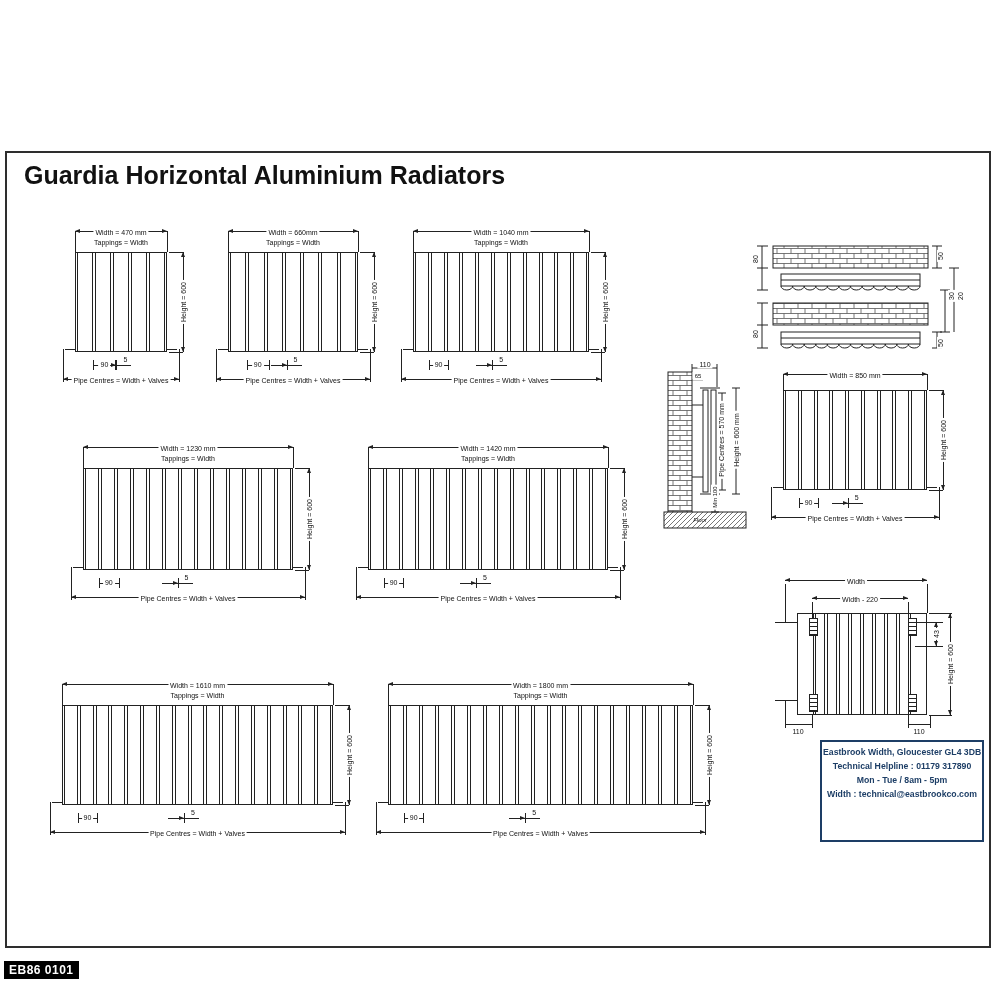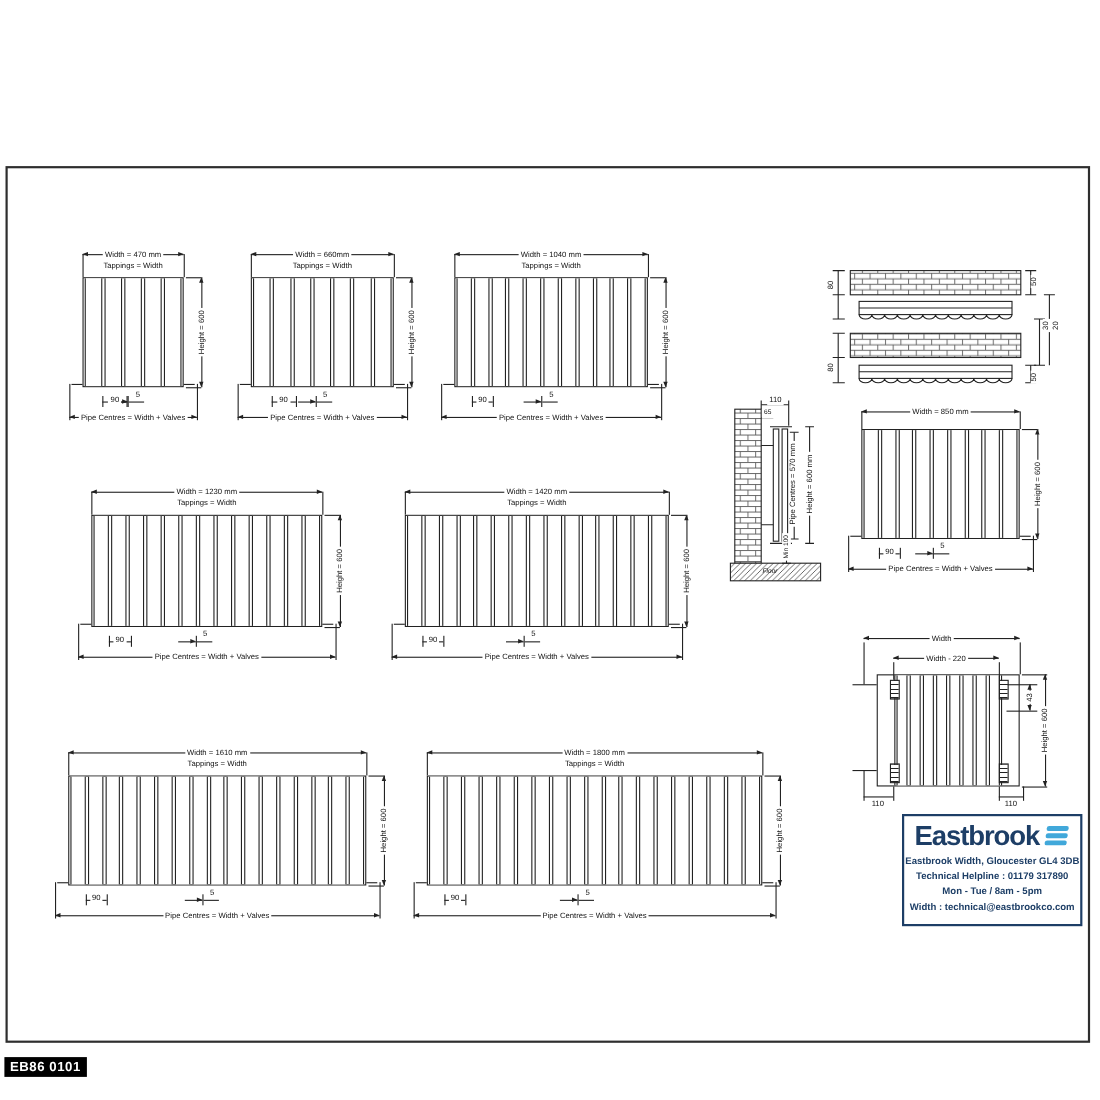--- a/index.html
+++ b/index.html
@@ -40,20 +40,21 @@
     <pattern id="hatch" width="5" height="5" patternUnits="userSpaceOnUse">
       <rect width="5" height="5" fill="#fff"></rect>
       <line x1="0" y1="5" x2="5" y2="0" stroke="#555" stroke-width="0.8"></line>
     </pattern>
   </defs>
 </svg>
 
 <div class="frame"></div>
 
 <div class="titleblock">
+  <h1>Guardia Horizontal Aluminium Radiators</h1>
 </div>
 
 <svg class="draw" style="left:745px;top:238px" width="246" height="125">
   <rect x="28" y="8" width="155" height="22" fill="url(#brick)" stroke="#222"></rect>
   <rect x="36" y="36" width="139" height="12" fill="#fff" stroke="#222"></rect>
   <line x1="36" y1="42" x2="175" y2="42"></line>
   <g id="scA">
       <path d="M36.0,48 a5.8,4 0 0 0 11.6,0 M47.6,48 a5.8,4 0 0 0 11.6,0 M59.2,48 a5.8,4 0 0 0 11.6,0 M70.8,48 a5.8,4 0 0 0 11.6,0 M82.3,48 a5.8,4 0 0 0 11.6,0 M93.9,48 a5.8,4 0 0 0 11.6,0 M105.5,48 a5.8,4 0 0 0 11.6,0 M117.1,48 a5.8,4 0 0 0 11.6,0 M128.7,48 a5.8,4 0 0 0 11.6,0 M140.3,48 a5.8,4 0 0 0 11.6,0 M151.8,48 a5.8,4 0 0 0 11.6,0 M163.4,48 a5.8,4 0 0 0 11.6,0 "></path>
     </g>
   <rect x="28" y="65" width="155" height="22" fill="url(#brick)" stroke="#222"></rect>
@@ -537,29 +538,19 @@
       <div class="ln" style="left: 785px; top: 724px; width: 27px; height: 1px;"></div>
       <div class="lab" style="left: 798px; top: 731px;">110</div>
       <div class="ln" style="left: 908px; top: 715px; width: 1px; height: 13px;"></div>
       <div class="ln" style="left: 930px; top: 715px; width: 1px; height: 13px;"></div>
       <div class="ln" style="left: 908px; top: 724px; width: 22px; height: 1px;"></div>
       <div class="lab" style="left: 919px; top: 731px;">110</div>
     </div>
   </div>
 
 <div class="eb-box">
-  <div class="eb-logo-row">
-    <span class="eb-name">Eastbrook</span>
-    <svg width="24" height="20" viewBox="0 0 24 20">
-      <g fill="#41a8da" transform="skewX(-8) translate(3,0)">
-        <rect x="0" y="1" width="20" height="4.5" rx="2"></rect>
-        <rect x="0" y="7.5" width="20" height="4.5" rx="2"></rect>
-        <rect x="0" y="14" width="20" height="4.5" rx="2"></rect>
-      </g>
-    </svg>
-  </div>
   <div class="eb-line">Eastbrook Width, Gloucester GL4 3DB</div>
   <div class="eb-line">Technical Helpline : 01179 317890</div>
   <div class="eb-line">Mon - Tue / 8am - 5pm</div>
   <div class="eb-line">Width : technical@eastbrookco.com</div>
 </div>
 
 <div class="code-chip">EB86 0101</div>
 
 </body></html>

